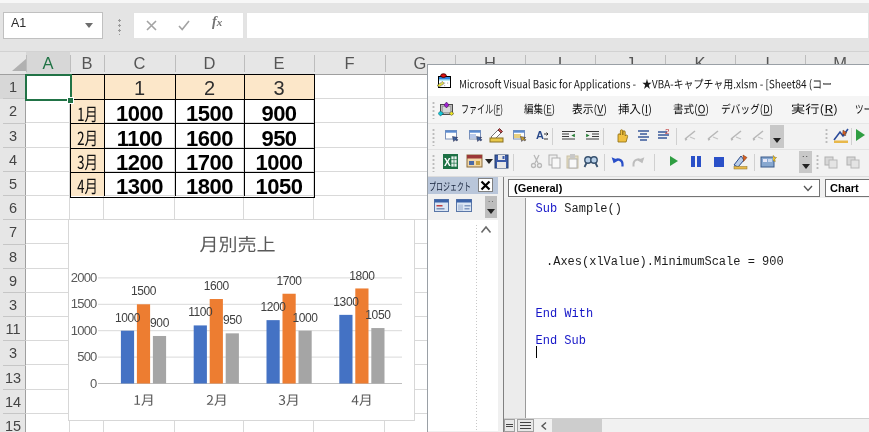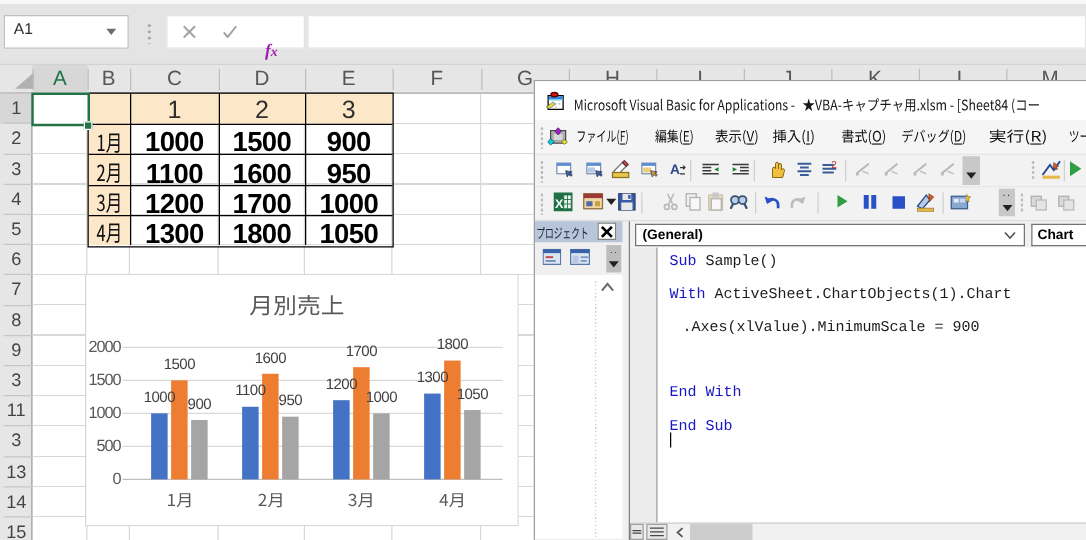--- a/index.html
+++ b/index.html
@@ -11,21 +11,21 @@
 <div class="a" style="left:11px;top:16px;font-size:12.5px;color:#2b2b2b;">A1</div>
 <div class="a" style="left:85px;top:23px;width:0;height:0;border-left:4.5px solid transparent;border-right:4.5px solid transparent;border-top:5px solid #6d6d6d;"></div>
 <div class="a" style="left:118px;top:18px;width:3px;height:17px;background-image:radial-gradient(circle,#9a9a9a 1px,transparent 1.3px);background-size:3px 5px;"></div>
 <div class="a" style="left:133px;top:12px;width:111px;height:27px;background:#fff;border:1px solid #e3e3e3;box-sizing:border-box;"></div>
 <svg class="a" style="left:146px;top:20px;" width="11" height="11" viewBox="0 0 11 11">
       <path d="M1 1 L10 10 M10 1 L1 10" stroke="#a3a3a3" stroke-width="1.6" fill="none"></path>
     </svg>
 <svg class="a" style="left:178px;top:20px;" width="12" height="11" viewBox="0 0 12 11">
       <path d="M1 6 L4.2 9.5 L11 1" stroke="#a3a3a3" stroke-width="1.6" fill="none"></path>
     </svg>
-<div class="a" style="left:212px;top:14px;font-size:14px;color:#a21caf;font-style:italic;font-family:'Liberation Serif',serif;font-weight:bold;margin-top:20px;">f<span style="font-size:11px;">x</span></div>
+<div class="a" style="left:212px;top:14px;font-size:14px;color:#737373;font-style:italic;font-family:'Liberation Serif',serif;font-weight:bold;">f<span style="font-size:11px;">x</span></div>
 <div class="a" style="left:246px;top:12px;width:623px;height:27px;background:#fff;border:1px solid #e3e3e3;box-sizing:border-box;"></div>
 <div class="a" style="left:0;top:51px;width:869px;height:1px;background:#d2d2d2;"></div>
 <div class="a" style="left:0;top:52px;width:869px;height:23px;background:#e6e6e6;border-bottom:1px solid #9f9f9f;box-sizing:border-box;"></div>
 <div class="a" style="left:26px;top:52px;width:44px;height:22px;background:#d7d7d7;"></div>
 <div class="a" style="left:12px;top:58px;width:0;height:0;border-left:15px solid transparent;border-bottom:13px solid #b1b1b1;"></div>
 <div class="a" style="left:26px;top:52px;width:44px;height:22px;line-height:22px;text-align:center;font-size:16.5px;color:#217346;">A</div>
 <div class="a" style="left:70px;top:52px;width:34px;height:22px;line-height:22px;text-align:center;font-size:16.5px;color:#565656;">B</div>
 <div class="a" style="left:104px;top:52px;width:71px;height:22px;line-height:22px;text-align:center;font-size:16.5px;color:#565656;">C</div>
 <div class="a" style="left:175px;top:52px;width:69px;height:22px;line-height:22px;text-align:center;font-size:16.5px;color:#565656;">D</div>
 <div class="a" style="left:244px;top:52px;width:70px;height:22px;line-height:22px;text-align:center;font-size:16.5px;color:#565656;">E</div>
@@ -603,21 +603,20 @@
 <div class="a" style="left:86px;top:117px;font-size:11px;font-weight:bold;color:#000;">(General)</div>
 <svg class="a" style="left:375px;top:120px;" width="10" height="7" viewBox="0 0 10 7">
         <path d="M1 1 L5 5.5 L9 1" fill="none" stroke="#555" stroke-width="1.3"></path>
       </svg>
 <div class="a" style="left:397px;top:114px;width:45px;height:18px;background:#fff;border:1px solid #747474;border-right:none;box-sizing:border-box;"></div>
 <div class="a" style="left:402px;top:117px;font-size:11px;font-weight:bold;color:#000;">Chart</div>
 <div class="a" style="left:76px;top:133px;width:366px;height:220px;background:#fff;"></div>
 <div class="a" style="left:76px;top:133px;width:21px;height:220px;background:#ececec;"></div>
 <div class="a" style="left:97px;top:133px;width:1px;height:220px;background:#9a9a9a;"></div>
 <div class="a" style="left:107.5px;top:136.8px;font-family:Liberation Mono, monospace;font-size:12px;white-space:pre;"><span style="color:#1616c8;">Sub</span><span style="color:#1c1c1c;">&nbsp;Sample()</span></div>
-<div class="a" style="left:107.5px;top:163.2px;font-family:'Liberation Mono',monospace;font-size:12px;white-space:pre;"><span style="color:#1616c8;">With</span><span style="color:#1c1c1c;">&nbsp;ActiveSheet.ChartObjects(1).Chart</span></div>
 <div class="a" style="left:118px;top:189.6px;font-family:Liberation Mono, monospace;font-size:12px;white-space:pre;"><span style="color:#1c1c1c;">.Axes(xlValue).MinimumScale&nbsp;=&nbsp;900</span></div>
 <div class="a" style="left:107.5px;top:242.4px;font-family:'Liberation Mono',monospace;font-size:12px;white-space:pre;"><span style="color:#1616c8;">End&nbsp;With</span></div>
 <div class="a" style="left:107.5px;top:268.8px;font-family:'Liberation Mono',monospace;font-size:12px;white-space:pre;"><span style="color:#1616c8;">End&nbsp;Sub</span></div>
 <div class="a" style="left:107.5px;top:281px;width:1px;height:12px;background:#000;"></div>
 <div class="a" style="left:76px;top:353px;width:366px;height:15px;background:#f1f1f1;border-top:1px solid #d0d0d0;box-sizing:border-box;"></div>
 <div class="a" style="left:76px;top:354px;width:11px;height:13px;background:#e8e8e8;border:1px solid #a0a0a0;box-sizing:border-box;"></div>
 <div class="a" style="left:78px;top:359px;width:7px;height:1px;background:#444;box-shadow:0 2px 0 #444;"></div>
 <div class="a" style="left:89px;top:354px;width:17px;height:13px;background:#e8e8e8;border:1px solid #a0a0a0;box-sizing:border-box;"></div>
 <div class="a" style="left:92px;top:357px;width:11px;height:1px;background:#444;box-shadow:0 3px 0 #444,0 6px 0 #444;"></div>
 <svg class="a" style="left:112px;top:356px;" width="8" height="10" viewBox="0 0 8 10">

